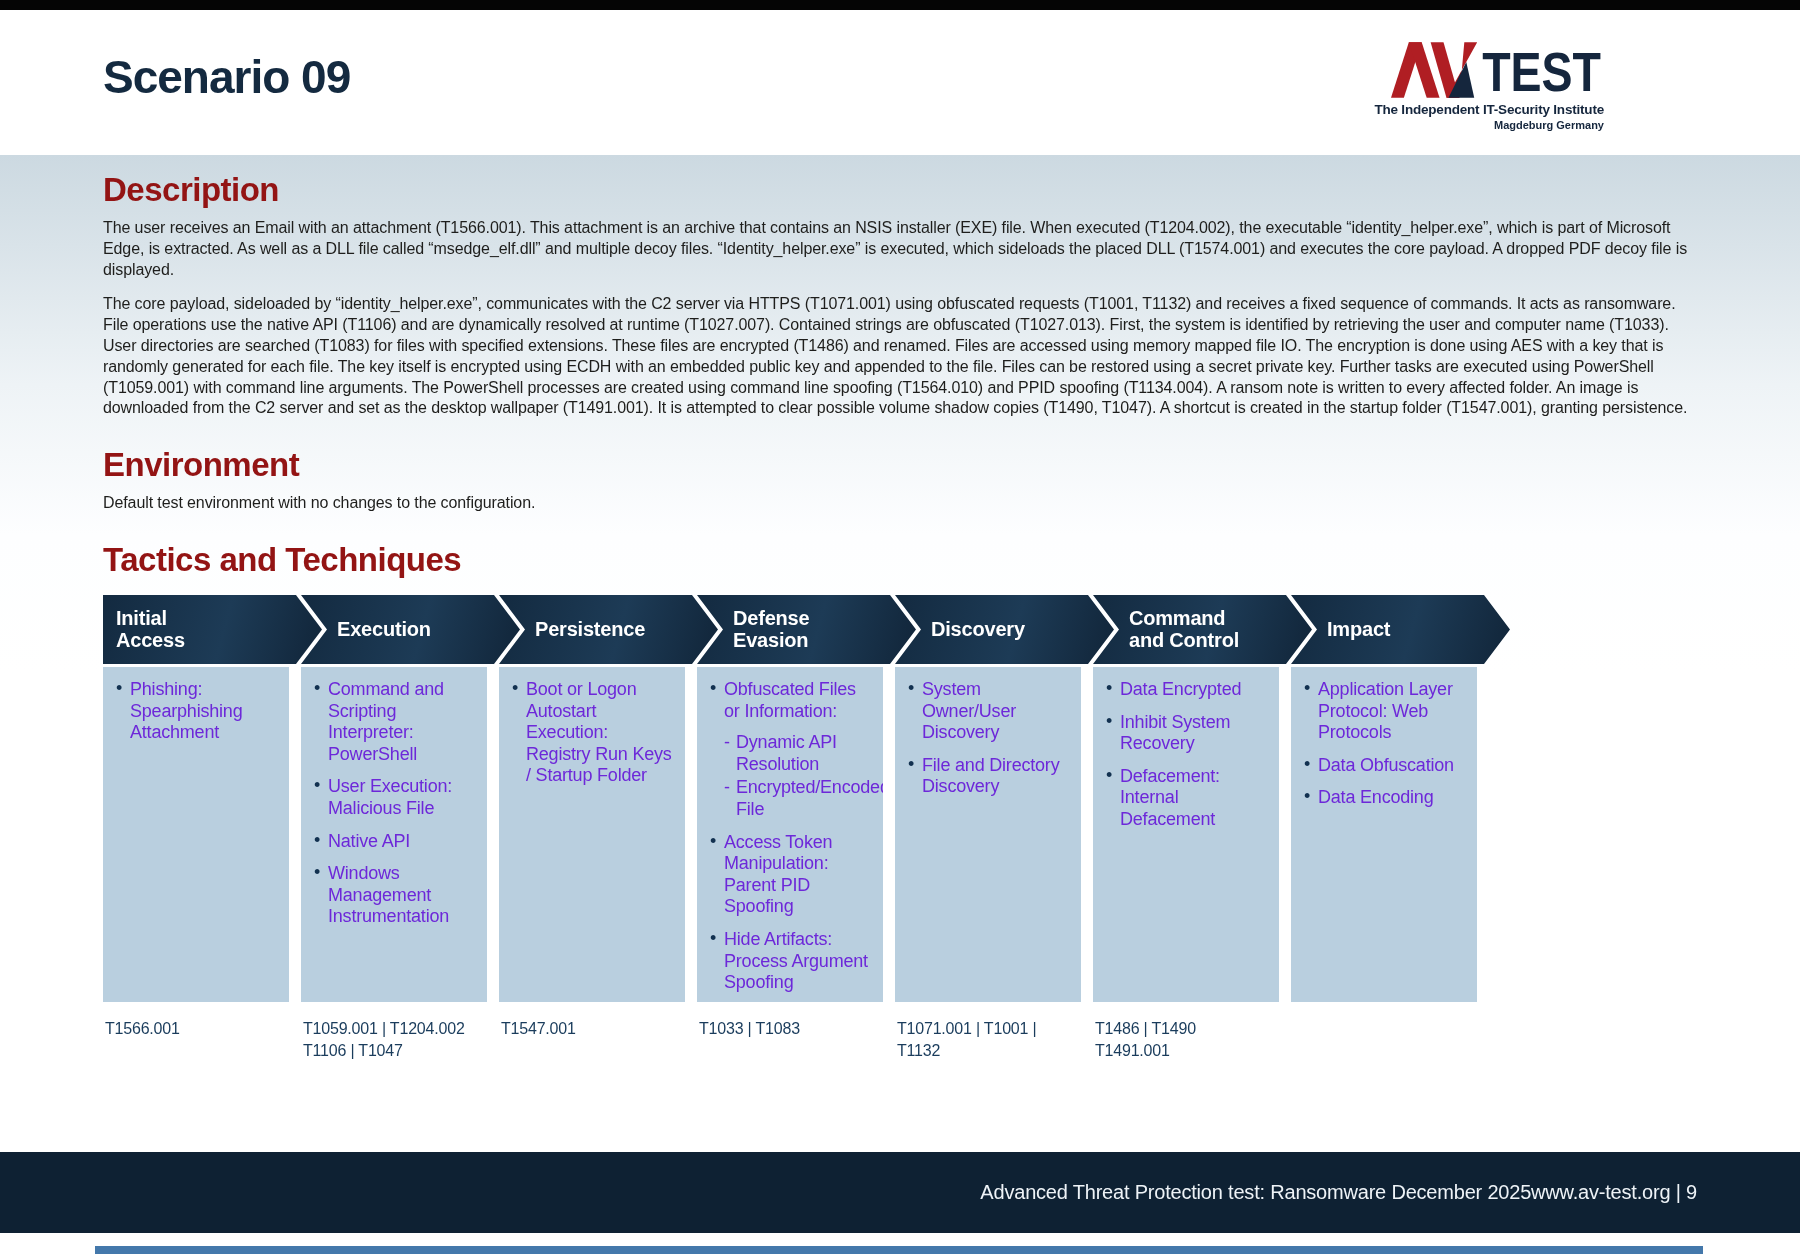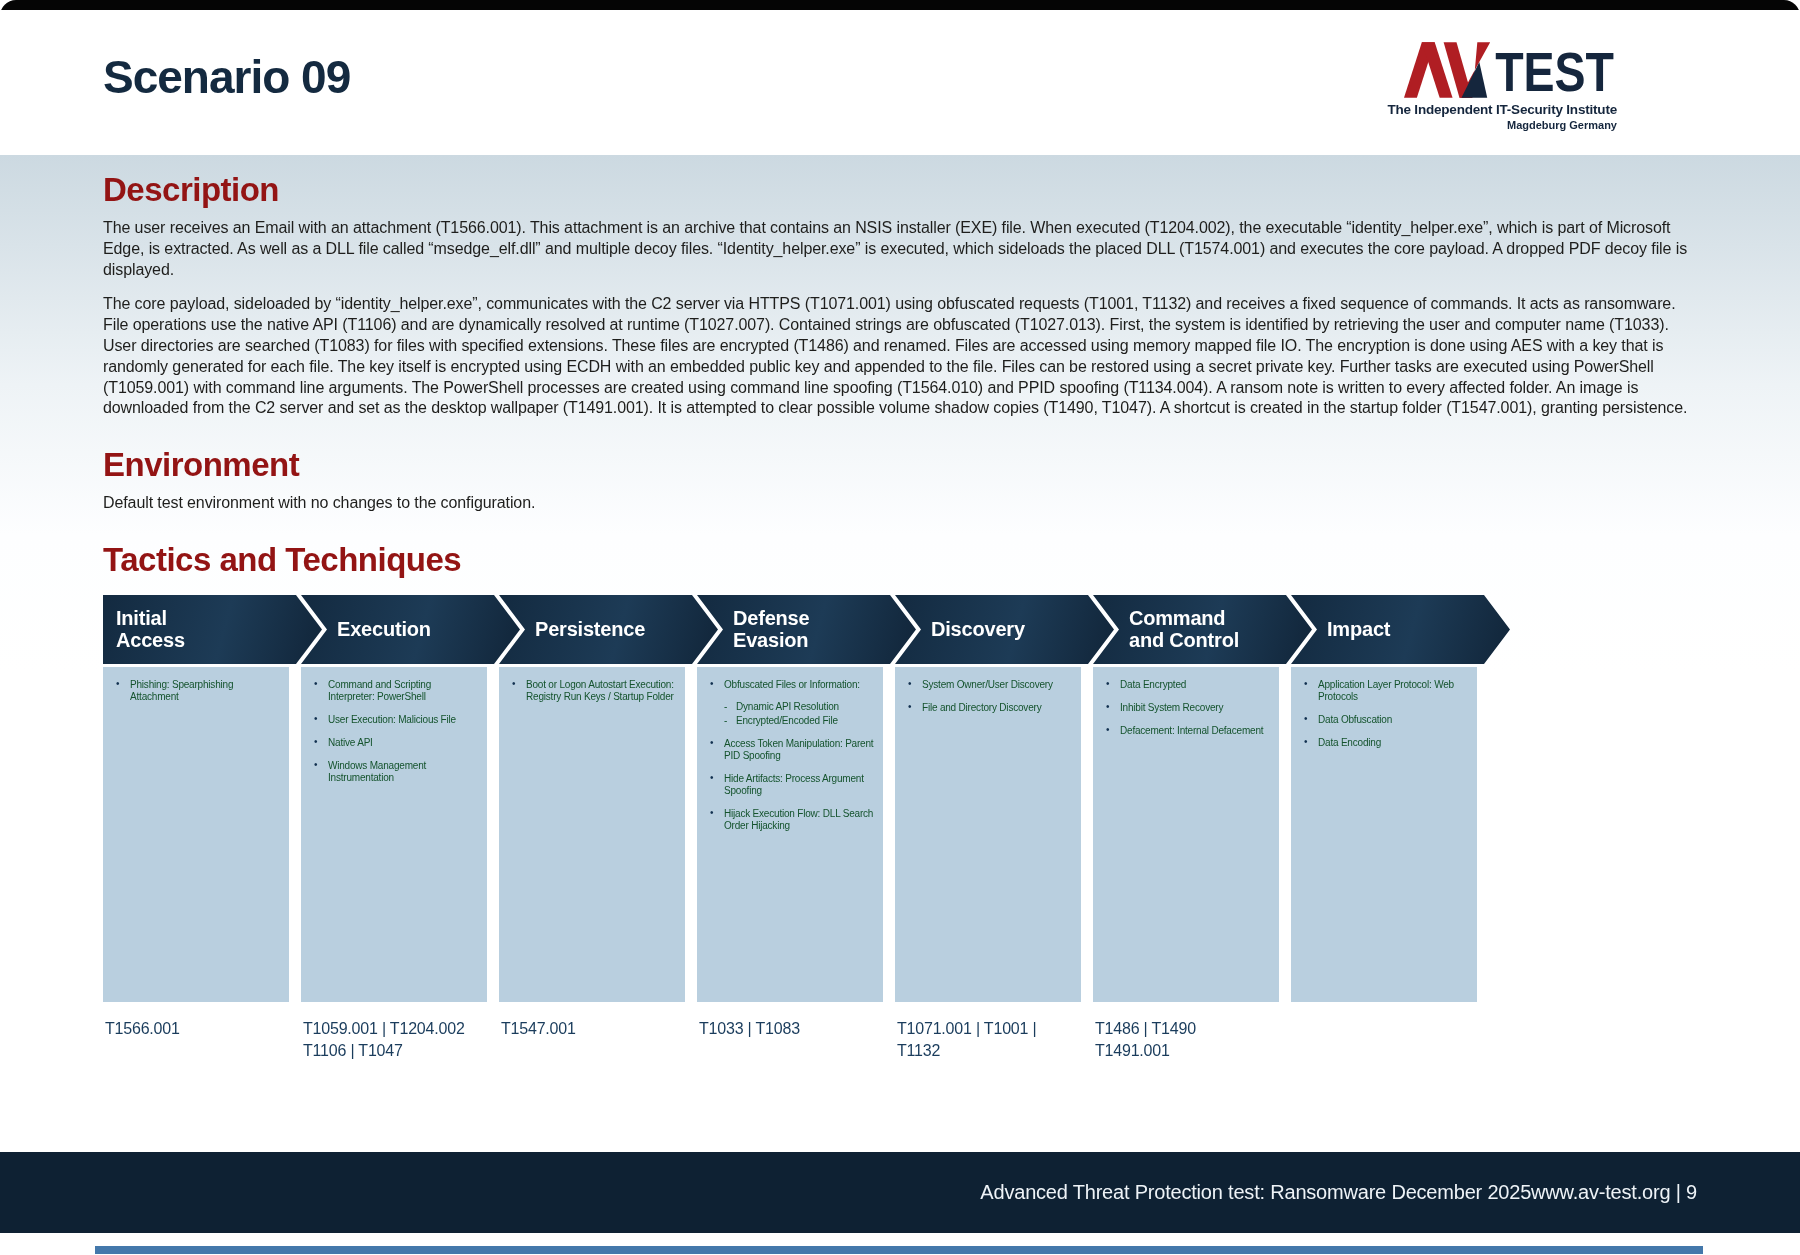--- a/index.html
+++ b/index.html
@@ -1,22 +1,22 @@
 <!DOCTYPE html>
 <html><head>
 <meta charset="utf-8">
 <style>
   html,body{margin:0;padding:0;background:#ffffff;}
   .page{position:relative;width:1800px;height:1255px;overflow:hidden;background:#ffffff;
-        font-family:"Liberation Sans",sans-serif;border-radius:16px;}
+        font-family:"Liberation Sans",sans-serif;}
   .topbar{height:10px;background:#050505;}
   .header{position:relative;height:145px;background:#ffffff;}
   .header h1{margin:0;position:absolute;left:103px;top:40px;font-size:46px;font-weight:bold;
              color:#142a40;letter-spacing:-1px;}
-  .logo{position:absolute;right:183px;top:30px;display:flex;flex-direction:column;align-items:flex-end;}
+  .logo{position:absolute;right:196px;top:30px;display:flex;flex-direction:column;align-items:flex-end;}
   .logo svg{display:block;}
   .logo .tagline{margin-top:4px;font-size:13.5px;font-weight:bold;color:#15263d;letter-spacing:-0.2px;}
   .logo .location{margin-top:2px;font-size:11px;font-weight:bold;color:#15263d;}
   .content{position:relative;height:1013px;box-sizing:border-box;padding:0 103px;overflow:hidden;
            background:linear-gradient(180deg,#ccd9e1 0px,#d9e3e9 90px,#eef3f6 230px,#fdfeff 380px,#ffffff 520px);}
   h2.red{font-size:33px;font-weight:bold;color:#931414;margin:0 0 9px;letter-spacing:-0.5px;}
   .h-desc{padding-top:16px;}
   .h-env{margin-top:27px !important;}
   .h-tac{margin-top:27px !important;}
   .content p{margin:0 0 14px;font-size:16px;line-height:1.3;color:#1e1e1c;letter-spacing:-0.1px;max-width:1594px;}
@@ -26,21 +26,21 @@
       display:flex;align-items:center;padding-left:36px;color:#ffffff;font-size:20px;font-weight:bold;
       line-height:1.12;letter-spacing:-0.2px;
       background:linear-gradient(105deg,#132a40 0%,#1d3b56 55%,#112539 100%);
       clip-path:polygon(0 0,calc(100% - 26px) 0,100% 50%,calc(100% - 26px) 100%,0 100%,26px 50%);}
   .th.first{padding-left:13px;
       clip-path:polygon(0 0,calc(100% - 26px) 0,100% 50%,calc(100% - 26px) 100%,0 100%);}
   .th span{display:block;width:122px;}
   .tbody{display:grid;grid-template-columns:repeat(7,186px);gap:12px;margin-top:3px;}
   .tcell{background:#b9cfdf;height:335px;box-sizing:border-box;padding:12px 8px 0 10px;overflow:hidden;}
   ul.titems{list-style:none;margin:0;padding:0;}
-  li.titem{position:relative;padding-left:17px;font-size:10px;line-height:1.2;color:#14532d;
+  li.titem{position:relative;padding-left:17px;font-size:18px;line-height:1.2;color:#6d28d9;
            margin-bottom:11px;letter-spacing:-0.2px;}
   li.titem::before{content:"\2022";position:absolute;left:3px;top:-1px;color:#123150;}
   ul.tsubs{list-style:none;margin:10px 0 0;padding:0;}
   li.tsub{position:relative;padding-left:12px;margin-top:2px;}
   li.tsub::before{content:"-";position:absolute;left:0;top:0;}
   .tids{display:grid;grid-template-columns:repeat(7,186px);gap:12px;margin-top:16px;
         font-size:16px;color:#1a3c5c;line-height:1.35;letter-spacing:-0.2px;}
   .idcell{padding-left:2px;}
   
   .footer{position:absolute;left:0;right:0;bottom:22px;height:81px;background:#0e2133;

